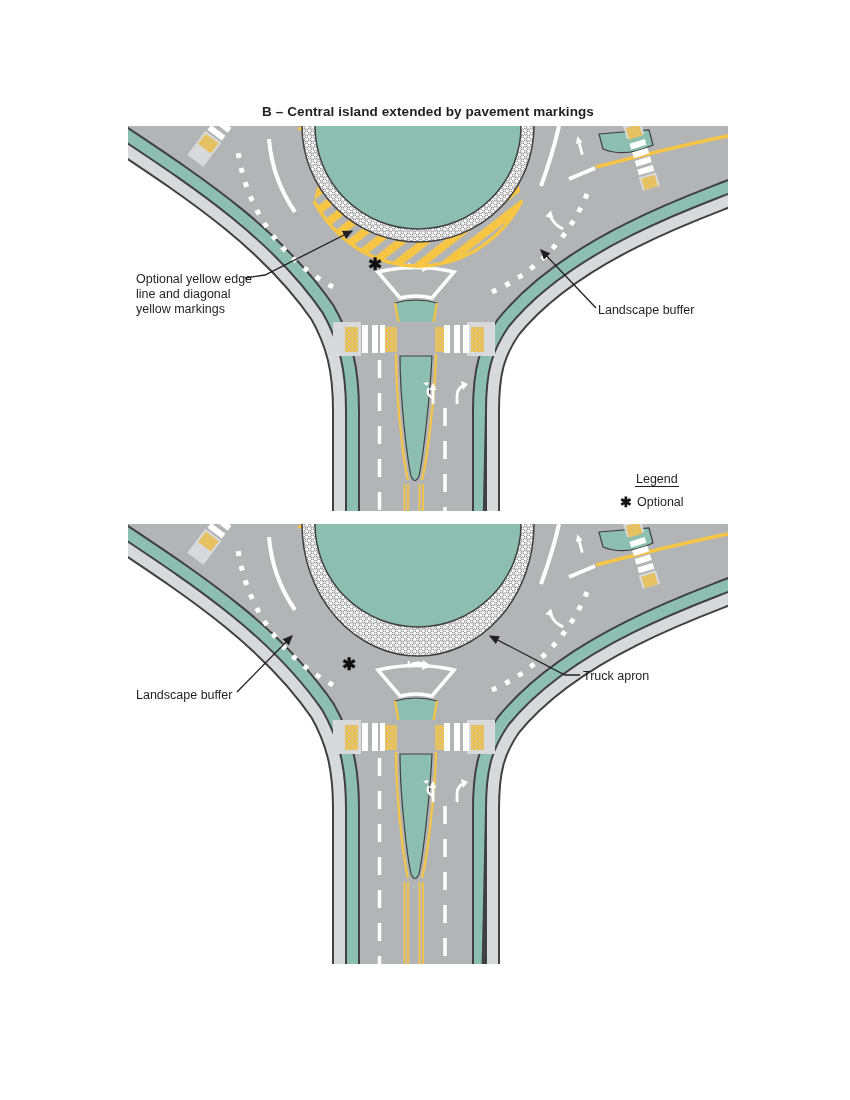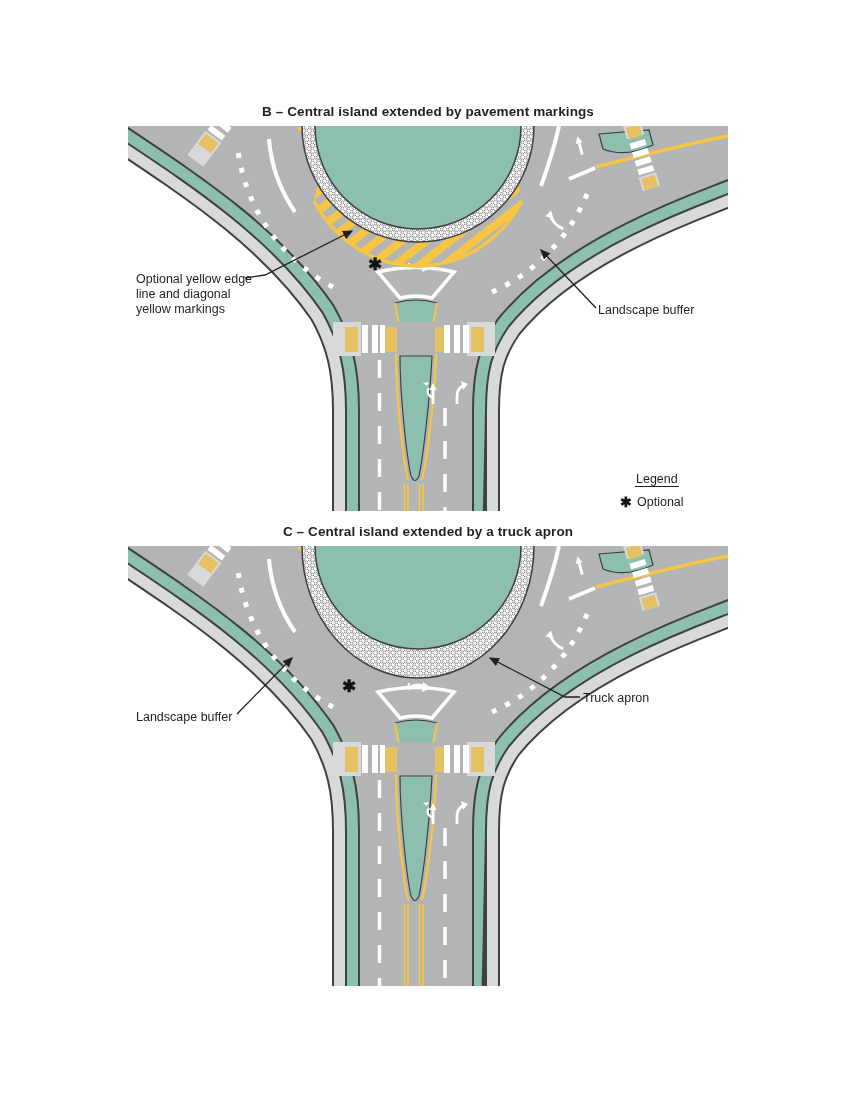--- a/index.html
+++ b/index.html
@@ -189,21 +189,20 @@
           <text class="legend-t" x="508" y="357">Legend</text>
           <line x1="507" y1="360.5" x2="551" y2="360.5" stroke="#231f20" stroke-width="1.1"></line>
           <text class="ast" x="492" y="381" style="font-size:14px">✱</text>
           <text class="legend-t" x="509" y="380">Optional</text>
         </g>
       </g>
     </svg>
   </div>
 
   <div class="fig fig-c">
-    <h3 class="fig-title">C – Central island extended by a truck apron</h3>
     <svg width="600" height="440" viewBox="0 0 600 440">
       <clipPath id="clipC">
           <rect x="0" y="0" width="600" height="440"></rect>
         </clipPath>
       <g clip-path="url(#clipC)">
         <use href="#jbase"></use>
 
         <g>
           <path d="M174,0 A116,116 0 0 1 406,0 A116,132 0 0 1 174,0 Z" fill="url(#stip)" stroke="#404042" stroke-width="1.5"></path>
           <circle cx="290" cy="0" r="103" fill="#8cbfb0" stroke="#404042" stroke-width="1.5"></circle>

